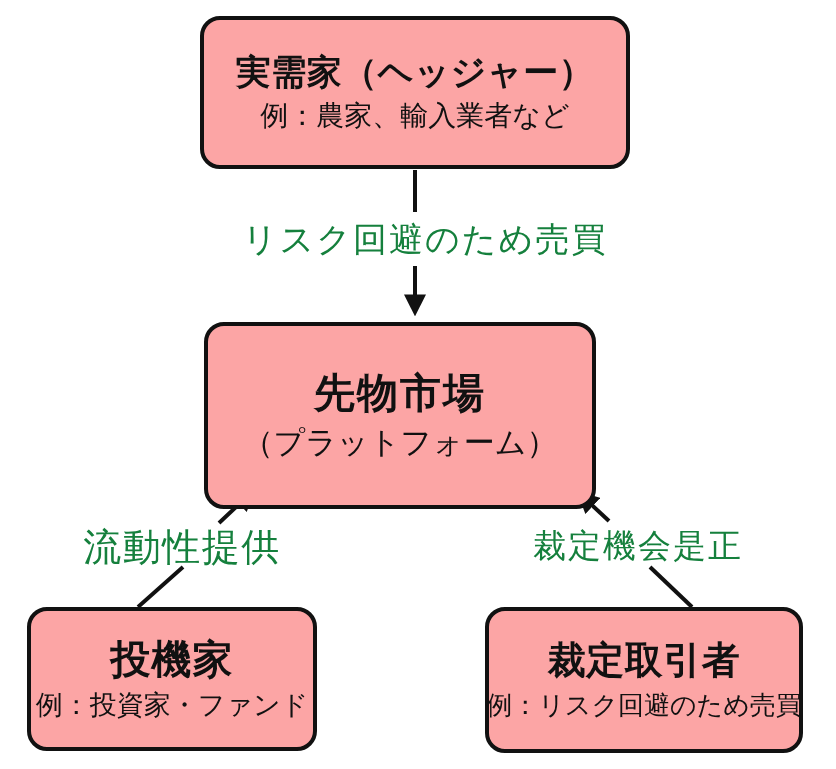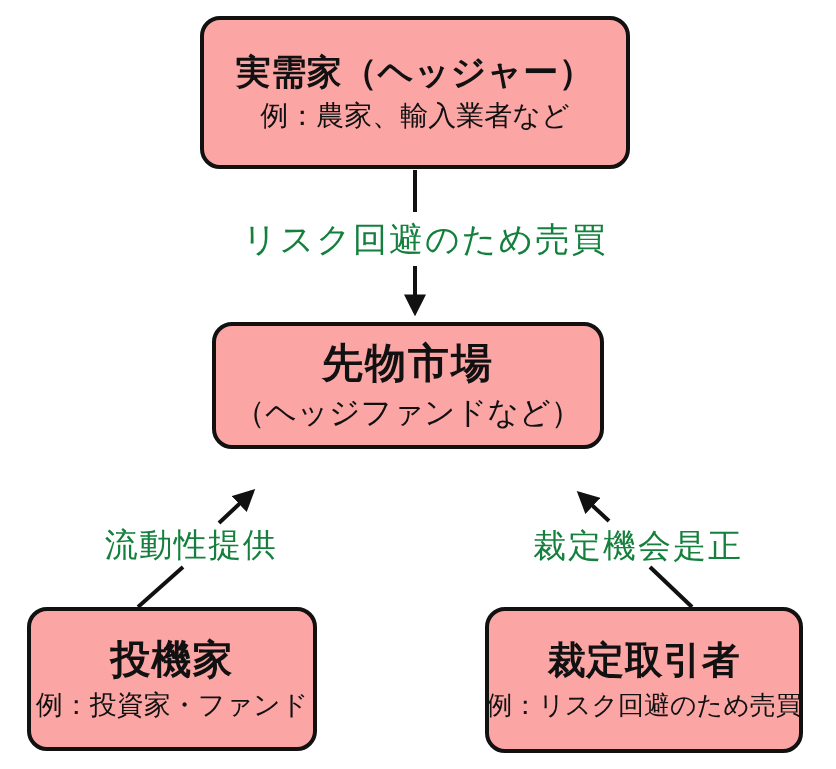--- a/index.html
+++ b/index.html
@@ -36,42 +36,42 @@
   }
   .node .subtitle {
     line-height: 1.2;
     white-space: nowrap;
     margin-top: 7px;
   }
   .node-hedger      { left: 200px; top: 16px;  width: 430px; height: 153px; }
   .node-hedger .title    { font-size: 35px; letter-spacing: 0.5px; }
   .node-hedger .subtitle { font-size: 28px; }
 
-  .node-market      { left: 212px; top: 322px; width: 392px; height: 127px; text-align: right; }
+  .node-market      { left: 204px; top: 322px; width: 392px; height: 187px; text-align: right; }
   .node-market .title    { font-size: 41px; letter-spacing: 2px; }
   .node-market .subtitle { font-size: 31px; }
 
   .node-speculator  { left: 27px;  top: 607px; width: 290px; height: 144px; }
   .node-speculator .title    { font-size: 40px; letter-spacing: 1px; }
   .node-speculator .subtitle { font-size: 27px; }
 
   .node-arbitrageur { left: 485px; top: 607px; width: 318px; height: 146px; }
   .node-arbitrageur .title    { font-size: 38px; letter-spacing: 0.5px; text-align: right; }
   .node-arbitrageur .subtitle { font-size: 26px; }
 
   .edge-label {
     position: absolute;
     white-space: nowrap;
     color: #15803d;
     z-index: 3;
     transform: translateX(-50%);
     line-height: 1.1;
   }
   .edge-label-risk      { left: 425px; top: 221px; font-size: 34px; letter-spacing: 2px; }
-  .edge-label-liquidity { left: 191px; top: 527px; font-size: 33px; letter-spacing: 1.5px; }
+  .edge-label-liquidity { left: 182px; top: 527px; font-size: 38px; letter-spacing: 1.5px; }
   .edge-label-arbitrage { left: 638px; top: 528px; font-size: 33px; letter-spacing: 2px; }
 
   svg.arrows {
     position: absolute;
     left: 0; top: 0;
     width: 836px;
     height: 769px;
     z-index: 1;
   }
   svg.arrows line {
@@ -103,21 +103,21 @@
 
   <div class="node node-hedger">
     <div class="title">実需家（ヘッジャー）</div>
     <div class="subtitle">例：農家、輸入業者など</div>
   </div>
 
   <div class="edge-label edge-label-risk">リスク回避のため売買</div>
 
   <div class="node node-market">
     <div class="title">先物市場</div>
-    <div class="subtitle">（ヘッジファンドなど）</div>
+    <div class="subtitle">（プラットフォーム）</div>
   </div>
 
   <div class="edge-label edge-label-liquidity">流動性提供</div>
 
   <div class="edge-label edge-label-arbitrage">裁定機会是正</div>
 
   <div class="node node-speculator">
     <div class="title">投機家</div>
     <div class="subtitle">例：投資家・ファンド</div>
   </div>

